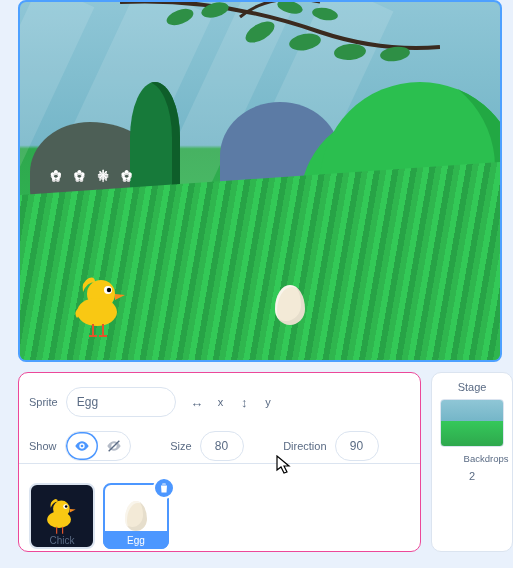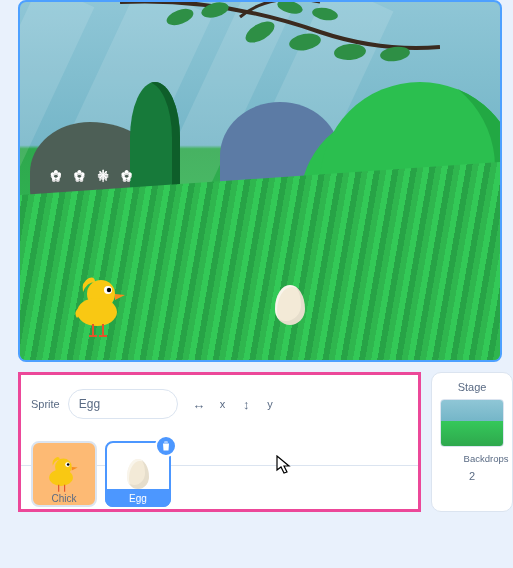--- a/index.html
+++ b/index.html
@@ -30,35 +30,35 @@
   .chick-sprite { position:absolute; left:55px; bottom:18px; }
   .egg-sprite { position:absolute; left:255px; bottom:35px; }
   .egg-shape { width:30px; height:40px; background:#f3ead7; border-radius:50% 50% 50% 50%/60% 60% 40% 40%; box-shadow: inset -4px -4px 0 rgba(0,0,0,0.05), inset 2px 2px 0 rgba(255,255,255,0.5); }
   .egg-shape.sm { width:22px; height:30px; }
 
   
   .cursor { position:absolute; left:276px; top:455px; pointer-events:none; z-index:50;}
 
   
   .info-row { display:flex; margin-top:10px; gap:10px; }
-  .sprite-panel { flex:1; background:#fff; border:3px solid #ec4899; border-radius:0; padding:10px 10px 2px 10px; position:relative; }
+  .sprite-panel { flex:1; background:#fff; border:1px solid #ec4899; border-radius:10px; padding:10px 10px 2px 10px; position:relative; }
   .row { display:flex; align-items:center; gap:8px; height:38px; }
   .row + .row { margin-top:6px; }
   .lbl { font-size:11px; color:#5a6b84; }
   .pill { height:30px; border:1px solid #dbe4f0; border-radius:16px; display:flex; align-items:center; justify-content:center; font-size:12px; color:#5a6b84; background:#fff; padding:0 10px; min-width:44px; }
   .pill.wide { min-width:110px; justify-content:flex-start; }
   .icon-pair { width:26px; height:26px; display:flex; align-items:center; justify-content:center; font-size:13px; color:#5a6b84; }
   .vis-group { display:flex; border:1px solid #dbe4f0; border-radius:16px; overflow:hidden; height:30px; }
   .vis-btn { width:32px; display:flex; align-items:center; justify-content:center; cursor:pointer; color:#5a6b84;}
   .vis-btn.active { background:#fff; color:#4c97ff; box-shadow: inset 0 0 0 1.5px #4c97ff; border-radius:16px;}
   .hsep { position:absolute; left:0; right:0; top:90px; height:1px; background:#dbe4f0;}
 
   
   .thumbs { display:flex; gap:8px; margin-top:18px;}
-  .thumb { width:66px; height:66px; border-radius:8px; border:2px solid #dbe4f0; background:#fdba74; display:flex; flex-direction:column; align-items:center; justify-content:center; cursor:pointer; position:relative;}
+  .thumb { width:66px; height:66px; border-radius:8px; border:2px solid #dbe4f0; background:#0f172a; display:flex; flex-direction:column; align-items:center; justify-content:center; cursor:pointer; position:relative;}
   .thumb.selected { border-color:#4c97ff; background:#fff;}
   .thumb .cap { position:absolute; left:-2px; right:-2px; bottom:-2px; height:18px; font-size:10px; display:flex; align-items:center; justify-content:center; border-radius:0 0 8px 8px;}
   .thumb .cap.plain { color:#5a6b84; }
   .thumb .cap.sel { background:#4c97ff; color:#fff; }
   .thumb .art { height:36px; display:flex; align-items:center; justify-content:center;}
   .del-badge { position:absolute; top:-8px; right:-8px; width:22px; height:22px; border-radius:50%; background:#4c97ff; color:#fff; display:flex; align-items:center; justify-content:center; font-size:11px; border:2px solid #fff;}
 
   
   .stage-panel { width:82px; background:#fff; border:1px solid #dbe4f0; border-radius:10px; display:flex; flex-direction:column; align-items:center; padding:8px 6px; gap:6px;}
   .stage-title { font-size:11px; color:#5a6b84; }
@@ -127,20 +127,43 @@
   <div class="info-row">
     <div class="sprite-panel">
       <div class="row">
         <span class="lbl">Sprite</span>
         <div class="pill wide">Egg</div>
         <span class="icon-pair">↔</span>
         <span class="lbl">x</span>
         <span class="icon-pair">↕</span>
         <span class="lbl">y</span>
       </div>
+      <div class="row">
+        <span class="lbl">Show</span>
+        <div class="vis-group">
+          <div class="vis-btn active">
+            <svg width="16" height="16" viewBox="0 0 24 24">
+                <path fill="currentColor" d="M12 5C6 5 2 12 2 12s4 7 10 7 10-7 10-7S18 5 12 5zm0 11a4 4 0 110-8 4 4 0 010 8z"></path>
+                <circle cx="12" cy="12" r="2" fill="currentColor"></circle>
+              </svg>
+          </div>
+          <div class="vis-btn">
+            <svg width="16" height="16" viewBox="0 0 24 24">
+                <path fill="currentColor" d="M12 5C6 5 2 12 2 12s4 7 10 7 10-7 10-7S18 5 12 5zm0 11a4 4 0 110-8 4 4 0 010 8z" opacity=".45"></path>
+                <line x1="4" y1="20" x2="20" y2="4" stroke="currentColor" stroke-width="2"></line>
+              </svg>
+          </div>
+        </div>
+        <span style="flex:.3"></span>
+        <span class="lbl">Size</span>
+        <div class="pill">80</div>
+        <span style="flex:.3"></span>
+        <span class="lbl">Direction</span>
+        <div class="pill">90</div>
+      </div>
       <div class="hsep"></div>
 
       <div class="thumbs">
         <div class="thumb">
           <div class="art">
             <svg width="34" height="38" viewBox="0 0 54 64">
               <path class="chick-body" d="M20 8 Q12 8 8 18 Q6 8 14 4 Q20 2 20 8 Z"></path>
               <circle class="chick-body" cx="26" cy="20" r="14"></circle>
               <ellipse class="chick-body" cx="22" cy="38" rx="20" ry="14"></ellipse>
               <circle cx="33" cy="16" r="4" fill="#fff"></circle>

